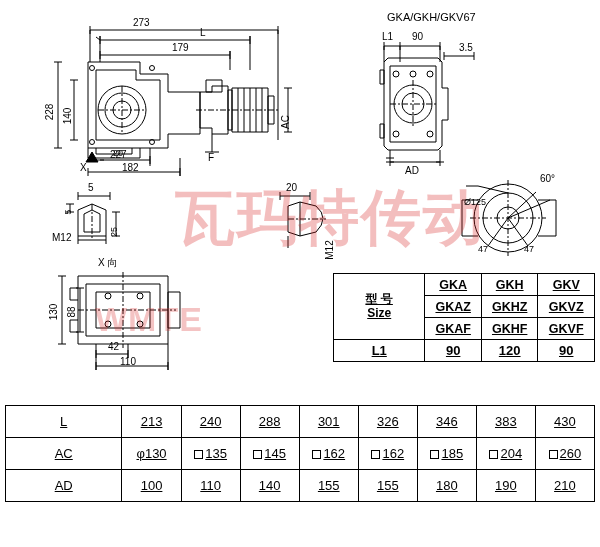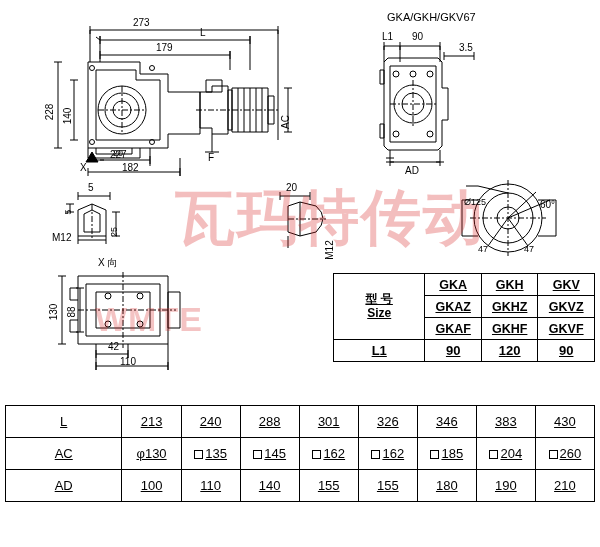--- a/index.html
+++ b/index.html
@@ -241,21 +241,21 @@
       <line x1="168" y1="344" x2="168" y2="370"></line>
     </g>
   </svg>
 
   <div class="wm" id="wm-small">WMTE</div>
   <div class="wm" id="wm-big">瓦玛特传动</div>
 
   <div class="lbl" style="left:344px;top:12px;font-size:11px;margin-left:43px;">GKA/GKH/GKV67</div>
 
   <div class="lbl" style="left:133px;top:18px;">273</div>
-  <div class="lbl" style="left:156px;top:43px;">179</div>
+  <div class="lbl" style="left:172px;top:43px;">179</div>
   <div class="lbl" style="left:200px;top:28px;">L</div>
   <div class="lbl v" style="left:50px;top:112px;transform:rotate(-90deg) translate(-50%,-50%);">228</div>
   <div class="lbl v" style="left:68px;top:116px;transform:rotate(-90deg) translate(-50%,-50%);">140</div>
   <div class="lbl" style="left:113px;top:149px;font-size:9px;">20</div>
   <div class="lbl" style="left:110px;top:150px;">227</div>
   <div class="lbl" style="left:122px;top:163px;">182</div>
   <div class="lbl" style="left:80px;top:163px;">X</div>
   <div class="lbl" style="left:208px;top:153px;">F</div>
   <div class="lbl v" style="left:286px;top:122px;transform:rotate(-90deg) translate(-50%,-50%);">AC</div>
 
@@ -264,21 +264,21 @@
   <div class="lbl" style="left:450px;top:43px;margin-left:9px;">3.5</div>
   <div class="lbl" style="left:405px;top:166px;">AD</div>
 
   <div class="lbl" style="left:88px;top:183px;">5</div>
   <div class="lbl v" style="left:68px;top:212px;transform:rotate(-90deg) translate(-50%,-50%);font-size:9px;">5</div>
   <div class="lbl v" style="left:114px;top:232px;transform:rotate(-90deg) translate(-50%,-50%);font-size:9px;">25</div>
   <div class="lbl" style="left:52px;top:233px;">M12</div>
   <div class="lbl v" style="left:330px;top:250px;transform:rotate(-90deg) translate(-50%,-50%);">M12</div>
   <div class="lbl" style="left:286px;top:183px;">20</div>
 
-  <div class="lbl" style="left:540px;top:200px;">60°</div>
+  <div class="lbl" style="left:540px;top:174px;">60°</div>
   <div class="lbl" style="left:464px;top:198px;font-size:9px;">Ø125</div>
   <div class="lbl" style="left:478px;top:245px;font-size:9px;">47</div>
   <div class="lbl" style="left:524px;top:245px;font-size:9px;">47</div>
 
   <div class="lbl" style="left:98px;top:258px;">X 向</div>
   <div class="lbl v" style="left:54px;top:312px;transform:rotate(-90deg) translate(-50%,-50%);">130</div>
   <div class="lbl v" style="left:72px;top:312px;transform:rotate(-90deg) translate(-50%,-50%);">88</div>
   <div class="lbl" style="left:108px;top:342px;">42</div>
   <div class="lbl" style="left:120px;top:357px;">110</div>
 

